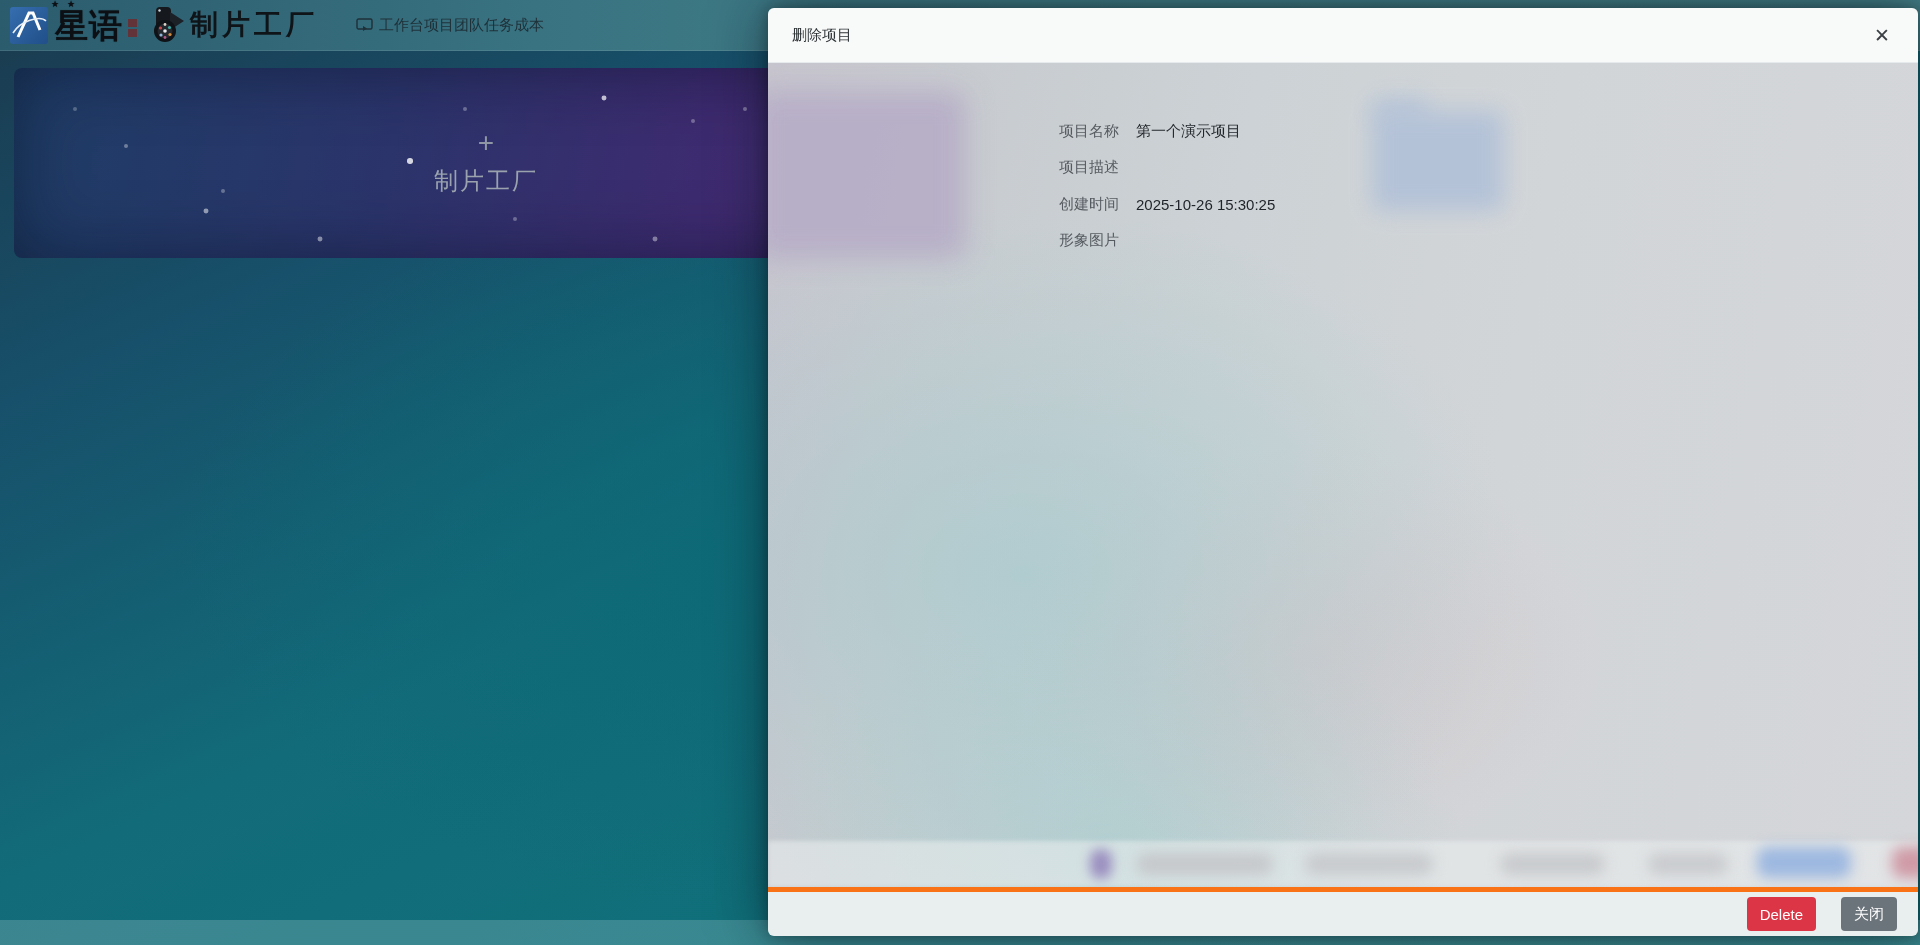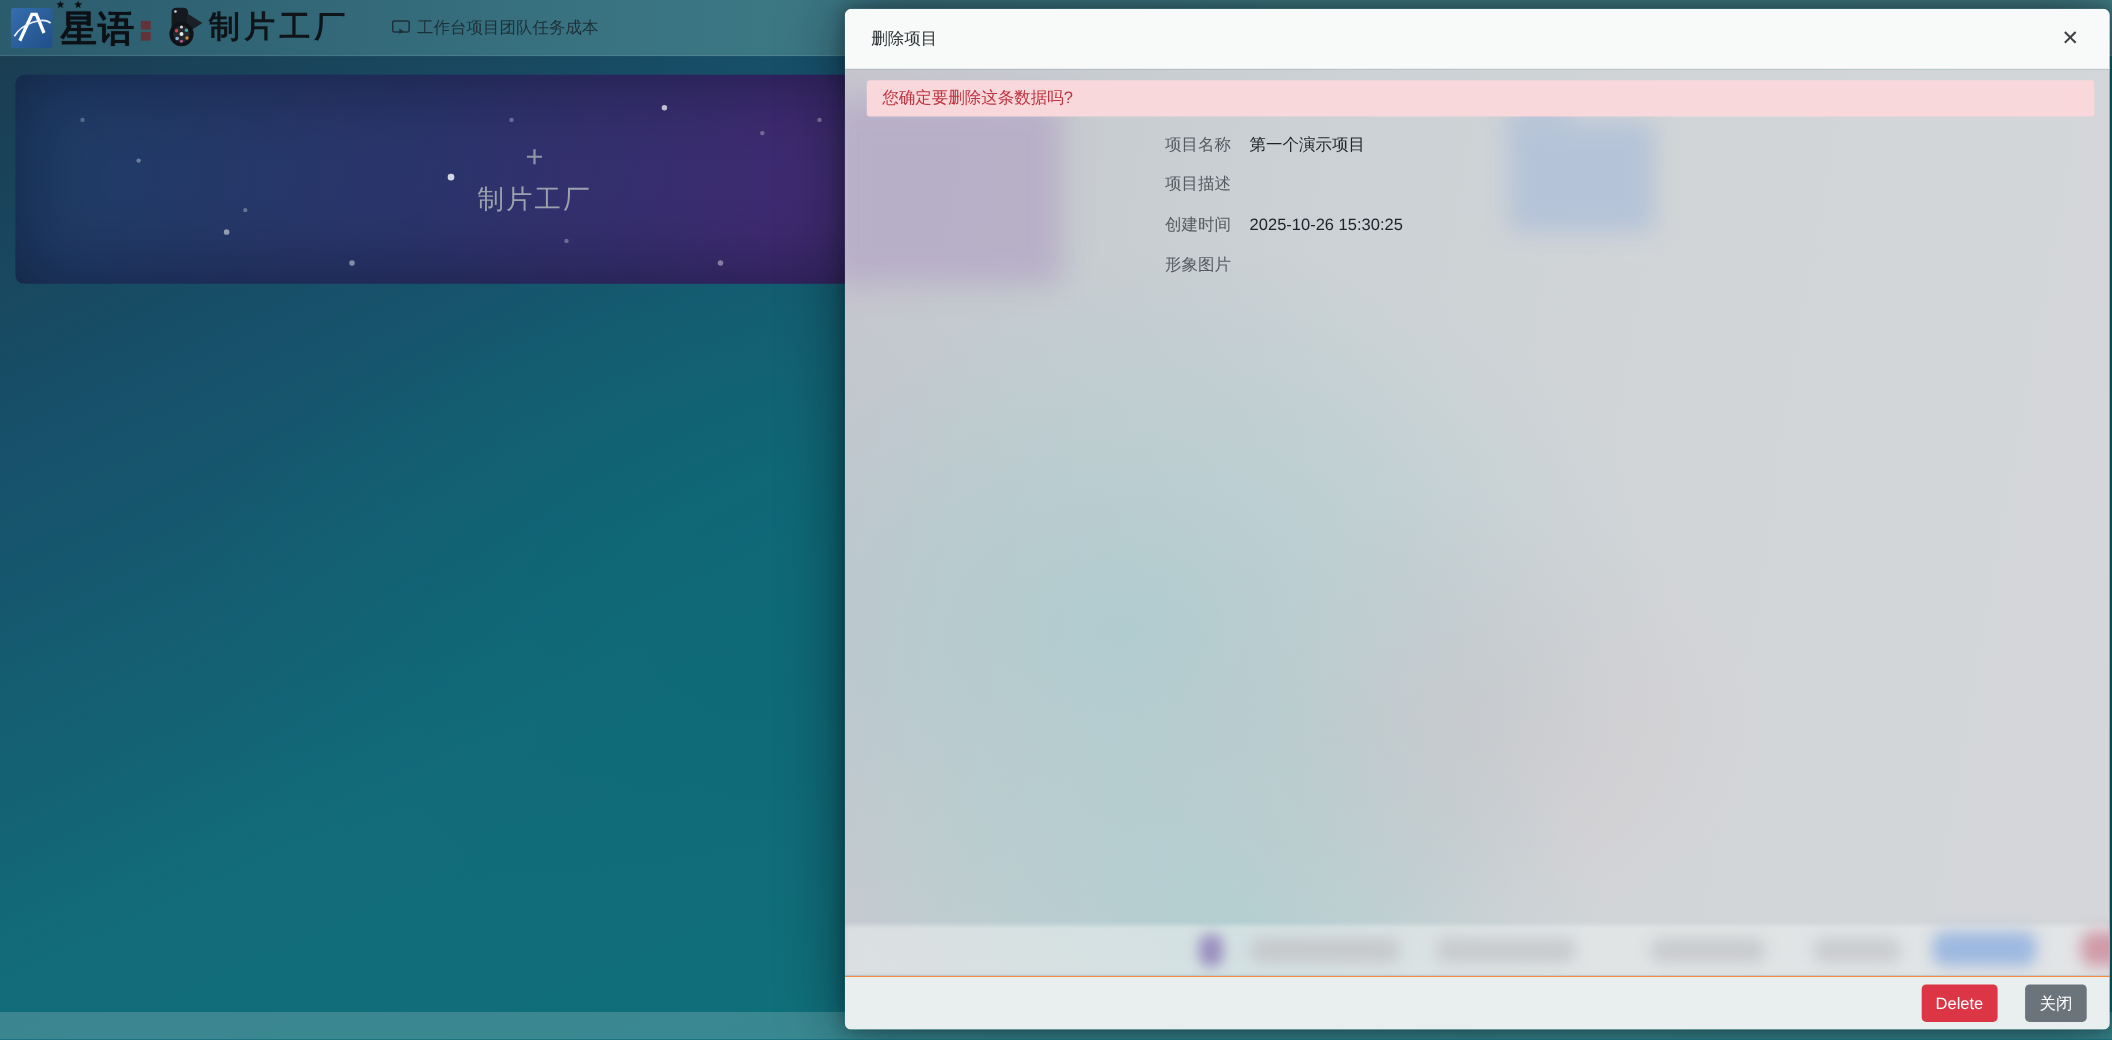--- a/index.html
+++ b/index.html
@@ -120,21 +120,21 @@
     position:absolute; left:20px; right:14px; top:10px; height:33px; border-radius:3px;
     background:#f9d8dc; color:#bd3540; font-size:15px;
     display:flex; align-items:center; padding-left:14px;
   }
   .form { position:absolute; left:16px; right:0; top:50px; }
   .form-row { display:flex; align-items:center; height:36.5px; }
   .form-label { width:335px; text-align:right; font-size:15px; color:#565b61; }
   .form-value { margin-left:17px; font-size:15px; color:#1f2329; }
 
   .modal-footer {
-    flex:0 0 49px; background:#e9eeee; border-top:1px solid #f97316;
+    flex:0 0 49px; background:#e9eeee; border-top:5px solid #f97316;
     display:flex; align-items:center; justify-content:flex-end; gap:25px; padding-right:21px;
   }
   .btn { border:none; border-radius:4px; height:34px; font-size:15px; color:#fff;
          padding:0 13px; cursor:pointer; font-family:inherit; }
   .btn-danger    { background:#dc3545; }
   .btn-secondary { background:#6b737b; }
 </style>
 </head>
 <body>
 
@@ -222,23 +222,20 @@
     <div class="blob blob-folder"></div>
     <div class="blob blob-row"></div>
     <div class="blob blob-purple"></div>
     <div class="blob blob-bar1"></div>
     <div class="blob blob-bar2"></div>
     <div class="blob blob-bar3"></div>
     <div class="blob blob-bar4"></div>
     <div class="blob blob-blue"></div>
     <div class="blob blob-red"></div>
 
-    <div class="alert">
-      <span>您确定要删除这条数据吗?</span>
-    </div>
 
     <div class="form">
       <div class="form-row">
         <div class="form-label">项目名称</div>
         <div class="form-value">第一个演示项目</div>
       </div>
       <div class="form-row">
         <div class="form-label">项目描述</div>
         <div class="form-value"></div>
       </div>

